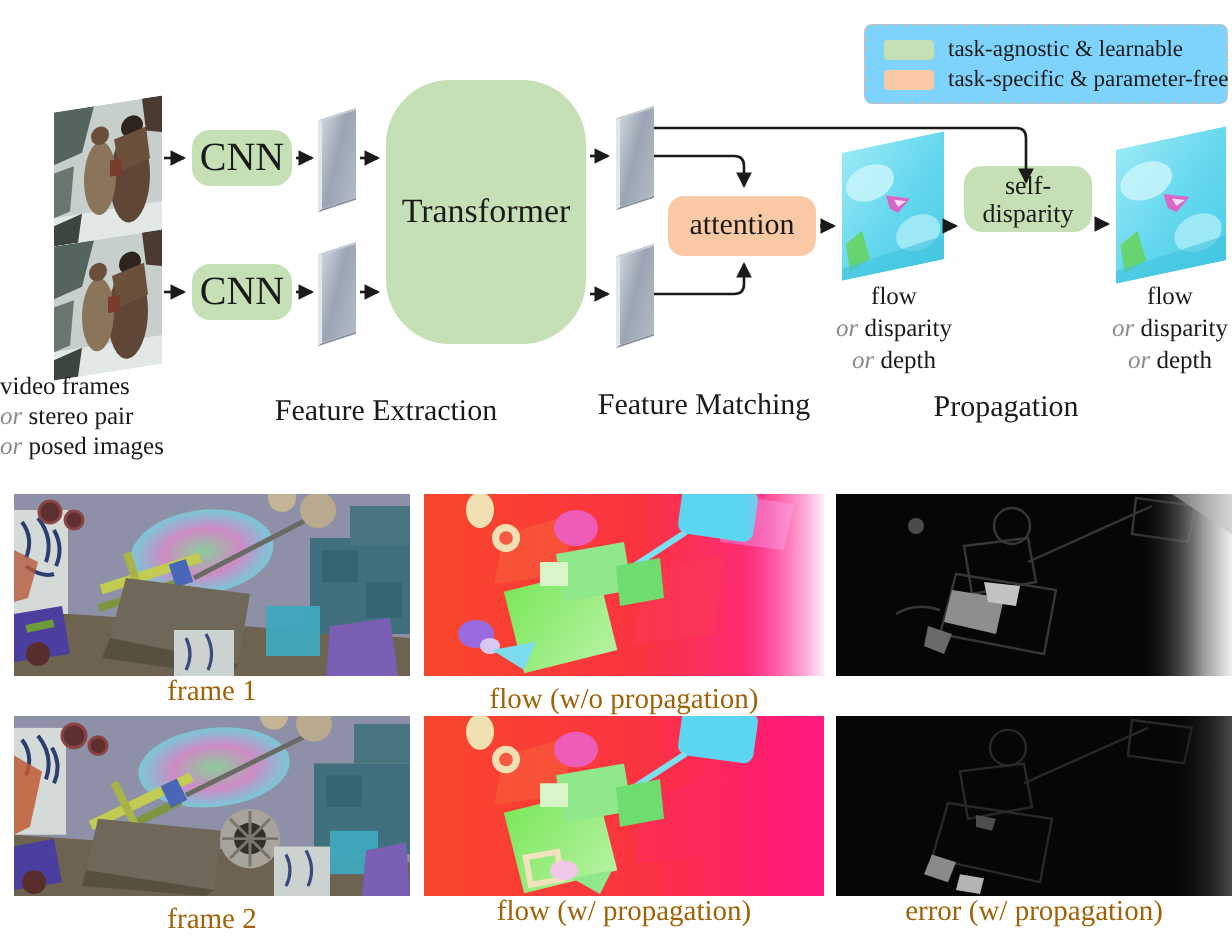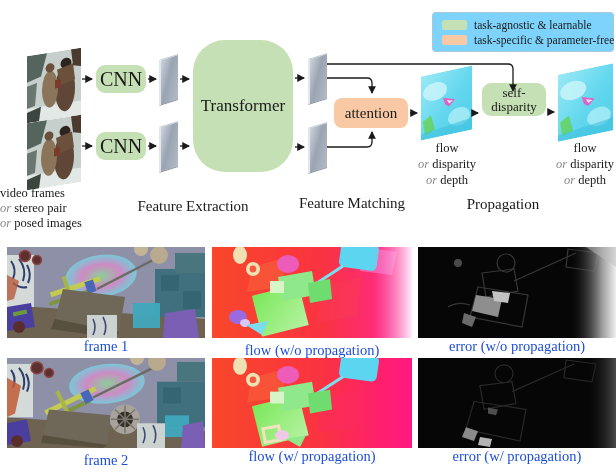--- a/index.html
+++ b/index.html
@@ -39,21 +39,21 @@
   .inlabel{left:0;top:186px;width:116px;text-align:left;font-size:12.5px;line-height:15px;}
   .flowlabel{width:80px;text-align:center;font-size:12.5px;line-height:16px;}
   #flowlabel1{left:407px;top:140px;} #flowlabel2{left:545px;top:140px;}
   .section{font-size:15px;text-align:center;width:170px;}
   #sec-extraction{left:108px;top:198px;} #sec-matching{left:267px;top:195px;} #sec-propagation{left:418px;top:196px;}
   
   #arrows{left:0;top:0;pointer-events:none;}
   
   .cell{overflow:hidden;background:#000;}
   .cell svg{display:block;width:100%;height:100%;}
-  .caption{height:17px;text-align:center;font-size:14.5px;color:#1d4ed8;}
+  .caption{height:17px;text-align:center;font-size:14.5px;color:#a16207;}
   #c11{left:7px;top:247px;width:198px;height:91px;} #c12{left:212px;top:247px;width:200px;height:91px;}
   #c13{left:418px;top:247px;width:198px;height:91px;}
   #cap11{left:7px;top:338px;width:198px;} #cap12{left:212px;top:342px;width:200px;} #cap13{left:418px;top:338px;width:198px;}
   #c21{left:7px;top:358px;width:198px;height:90px;} #c22{left:212px;top:358px;width:200px;height:90px;}
   #c23{left:418px;top:358px;width:198px;height:90px;}
   #cap21{left:7px;top:452px;width:198px;} #cap22{left:212px;top:448px;width:200px;} #cap23{left:418px;top:448px;width:198px;}
 </style>
 </head>
 <body>
 
@@ -320,21 +320,20 @@
       <polygon points="74,44 92,46 90,56 76,54" fill="#c2c2c2"></polygon>
       <polygon points="46,66 58,70 54,80 44,76" fill="#6a6a6a"></polygon>
       <circle cx="40" cy="16" r="4" fill="#4a4a4a"></circle>
       <rect x="150" y="0" width="48" height="91" fill="url(#erA)"></rect>
       <polygon points="168,0 198,0 198,20" fill="#bdbdbd" opacity="0.5"></polygon>
     </svg>
   </div>
 
   <div class="abs caption" id="cap11">frame 1</div>
   <div class="abs caption" id="cap12">flow (w/o propagation)</div>
-  <div class="abs caption" id="cap13">error (w/o propagation)</div>
 
   <div class="abs cell" id="c21">
     <svg viewBox="0 0 198 91" preserveAspectRatio="none">
       <defs>
         <radialGradient id="swB" cx="0.5" cy="0.5" r="0.6">
           <stop offset="0" stop-color="#8ad39a"></stop>
             <stop offset="0.45" stop-color="#d38ac6"></stop>
             <stop offset="0.8" stop-color="#7ec8da"></stop>
             <stop offset="1" stop-color="#9ab8a0"></stop>
         </radialGradient>

